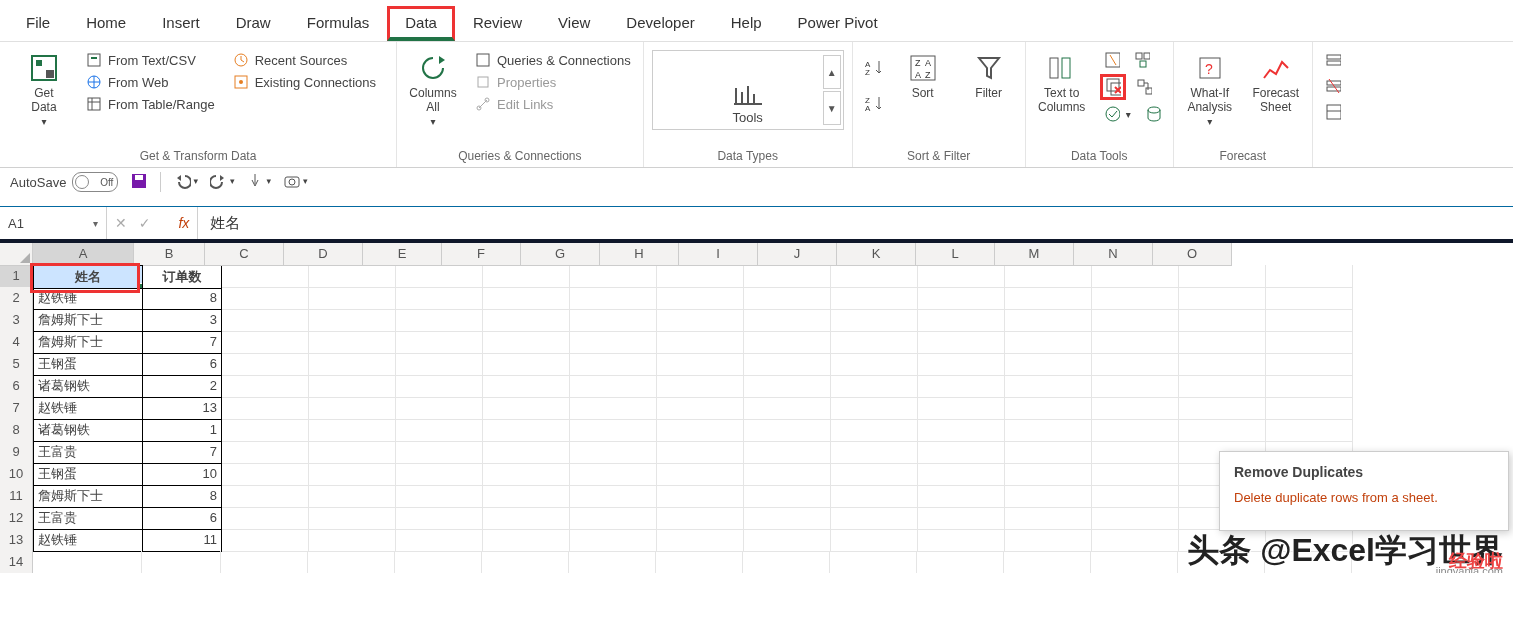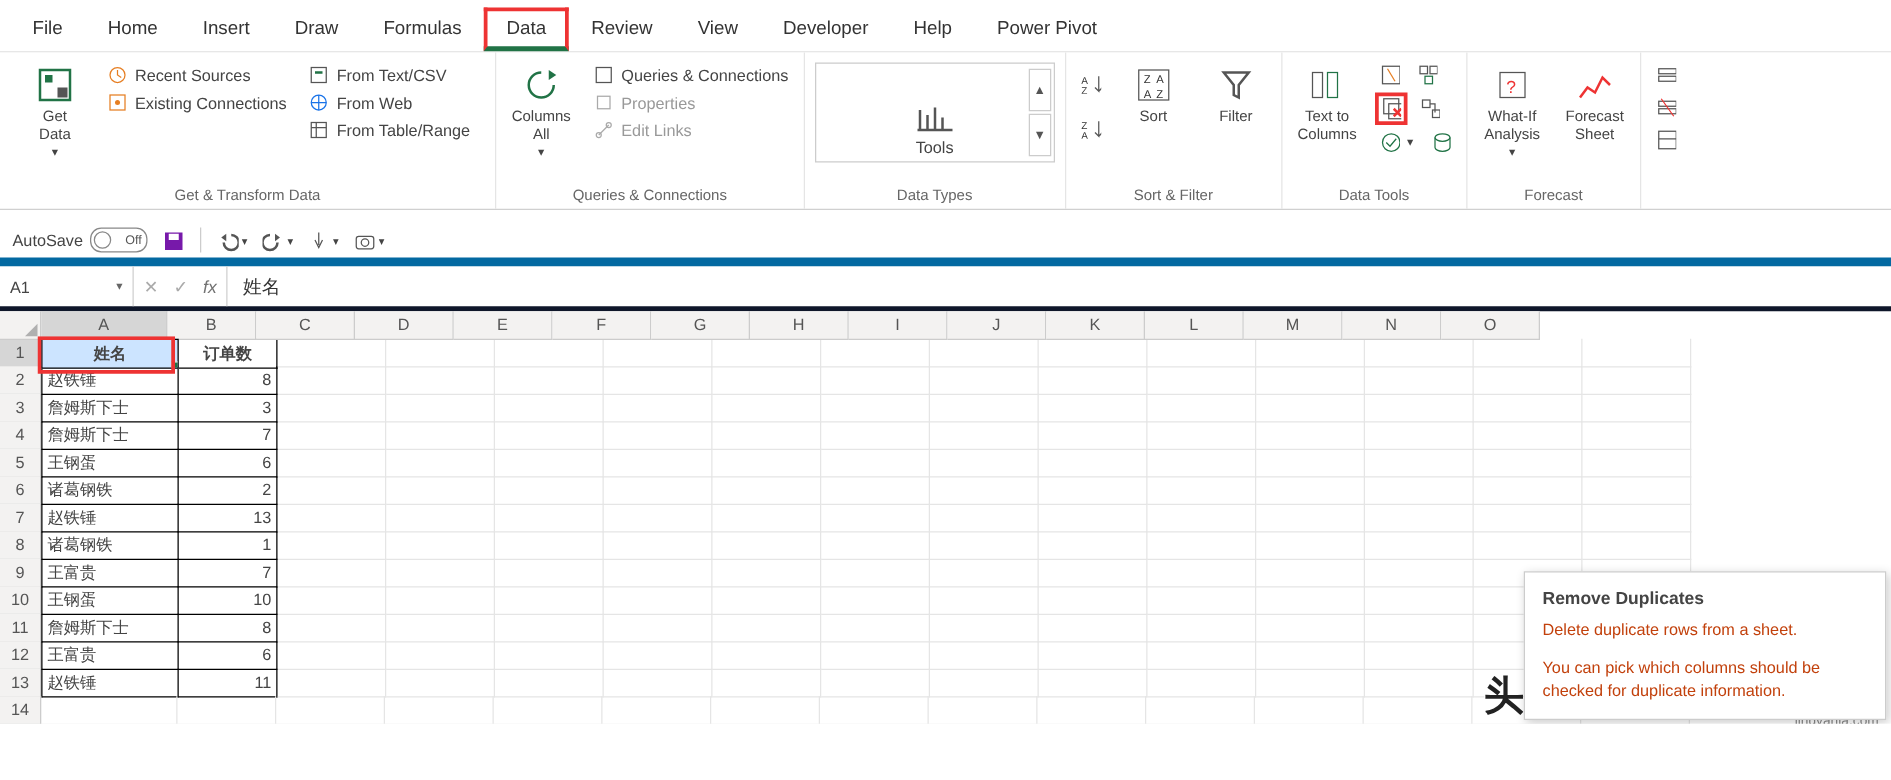--- a/index.html
+++ b/index.html
@@ -127,24 +127,24 @@
 .stocks-box .arrow.down { bottom: 4px; }
 .stocks-icon { margin-top: 6px; }
 .stocks-label { font-size: 13px; padding: 2px 0 4px 0; }
 .red-box {
   border: 3px solid #e33;
 }
 
 
 .qat {
   display: flex;
-  align-items: flex-end;
+  align-items: flex-start;
   padding: 4px 10px;
   gap: 12px;
-  border-bottom: 7px solid #0369a1;
+  border-bottom: 1px solid #0369a1;
   height: 30px;
 }
 .autosave-toggle {
   display: flex;
   align-items: center;
   gap: 6px;
   font-size: 13px;
 }
 .toggle-pill {
   width: 40px;
@@ -202,21 +202,21 @@
 .name-box .dd { font-size: 10px; color: #666; }
 .fx-group {
   display: flex;
   align-items: center;
   border-right: 1px solid #d0d0d0;
   height: 100%;
   padding: 0 8px;
   gap: 12px;
   color: #aaa;
 }
-.fx-label { font-style: italic; color: #737373; }
+.fx-label { font-style: italic; color: #c2410c; margin-left: 16px; }
 .formula-input {
   flex: 1;
   padding: 0 12px;
   font-size: 15px;
   color: #333;
 }
 .corner {
   width: 32px;
   height: 22px;
   border-right: 1px solid #ccc;
@@ -390,40 +390,20 @@
             </svg>
         </span>
         <span style="white-space:pre-line;">Get
 Data</span>
         <span style="font-size:10px;">▾</span>
       </div>
       <div class="small-col">
         <div class="small-btn">
           <span class="icon">
               <svg width="16" height="16">
-                <circle cx="8" cy="8" r="6" fill="none" stroke="#e67e22"></circle>
-                <path d="M8 4v4l3 2" stroke="#e67e22" fill="none"></path>
-              </svg>
-            </span>
-          <span>Recent Sources</span>
-        </div>
-        <div class="small-btn">
-          <span class="icon">
-              <svg width="16" height="16">
-                <rect x="2" y="2" width="12" height="12" fill="none" stroke="#e67e22"></rect>
-                <circle cx="8" cy="8" r="2" fill="#e67e22"></circle>
-              </svg>
-            </span>
-          <span>Existing Connections</span>
-        </div>
-      </div>
-      <div class="small-col">
-        <div class="small-btn">
-          <span class="icon">
-              <svg width="16" height="16">
                 <rect x="2" y="2" width="12" height="12" fill="none" stroke="#555"></rect>
                 <rect x="5" y="5" width="6" height="2" fill="#217346"></rect>
               </svg>
             </span>
           <span>From Text/CSV</span>
         </div>
         <div class="small-btn">
           <span class="icon">
               <svg width="16" height="16">
                 <circle cx="8" cy="8" r="6" fill="none" stroke="#1a73e8"></circle>
@@ -434,20 +414,40 @@
         </div>
         <div class="small-btn">
           <span class="icon">
               <svg width="16" height="16">
                 <rect x="2" y="2" width="12" height="12" fill="none" stroke="#555"></rect>
                 <line x1="2" y1="6" x2="14" y2="6" stroke="#555"></line>
                 <line x1="6" y1="2" x2="6" y2="14" stroke="#555"></line>
               </svg>
             </span>
           <span>From Table/Range</span>
+        </div>
+      </div>
+      <div class="small-col">
+        <div class="small-btn">
+          <span class="icon">
+              <svg width="16" height="16">
+                <circle cx="8" cy="8" r="6" fill="none" stroke="#e67e22"></circle>
+                <path d="M8 4v4l3 2" stroke="#e67e22" fill="none"></path>
+              </svg>
+            </span>
+          <span>Recent Sources</span>
+        </div>
+        <div class="small-btn">
+          <span class="icon">
+              <svg width="16" height="16">
+                <rect x="2" y="2" width="12" height="12" fill="none" stroke="#e67e22"></rect>
+                <circle cx="8" cy="8" r="2" fill="#e67e22"></circle>
+              </svg>
+            </span>
+          <span>Existing Connections</span>
         </div>
       </div>
     </div>
     <div class="group-label">Get &amp; Transform Data</div>
   </div>
 
   <div class="ribbon-group">
     <div class="group-body">
       <div class="big-btn">
         <span class="icon">
@@ -1026,20 +1026,19 @@
         <div class="cell" style="width: 78px;"></div>
       </div>
     </div>
 
   <div class="selected-outline" style="left:30px;top:20px;width:104px;height:24px;"></div>
 
   <div class="tooltip">
     <div class="tooltip-title">Remove Duplicates</div>
     <div class="tooltip-body">
       <div style="margin-bottom:10px;">Delete duplicate rows from a sheet.</div>
-      <div>You can pick which columns should be checked for duplicate information.</div>
     </div>
   </div>
 
   <div class="watermark">头条 @Excel学习世界</div>
   <div class="watermark2">经验啦</div>
   <div class="watermark3">jingyanla.com</div>
 </div>
 
 </body></html>

